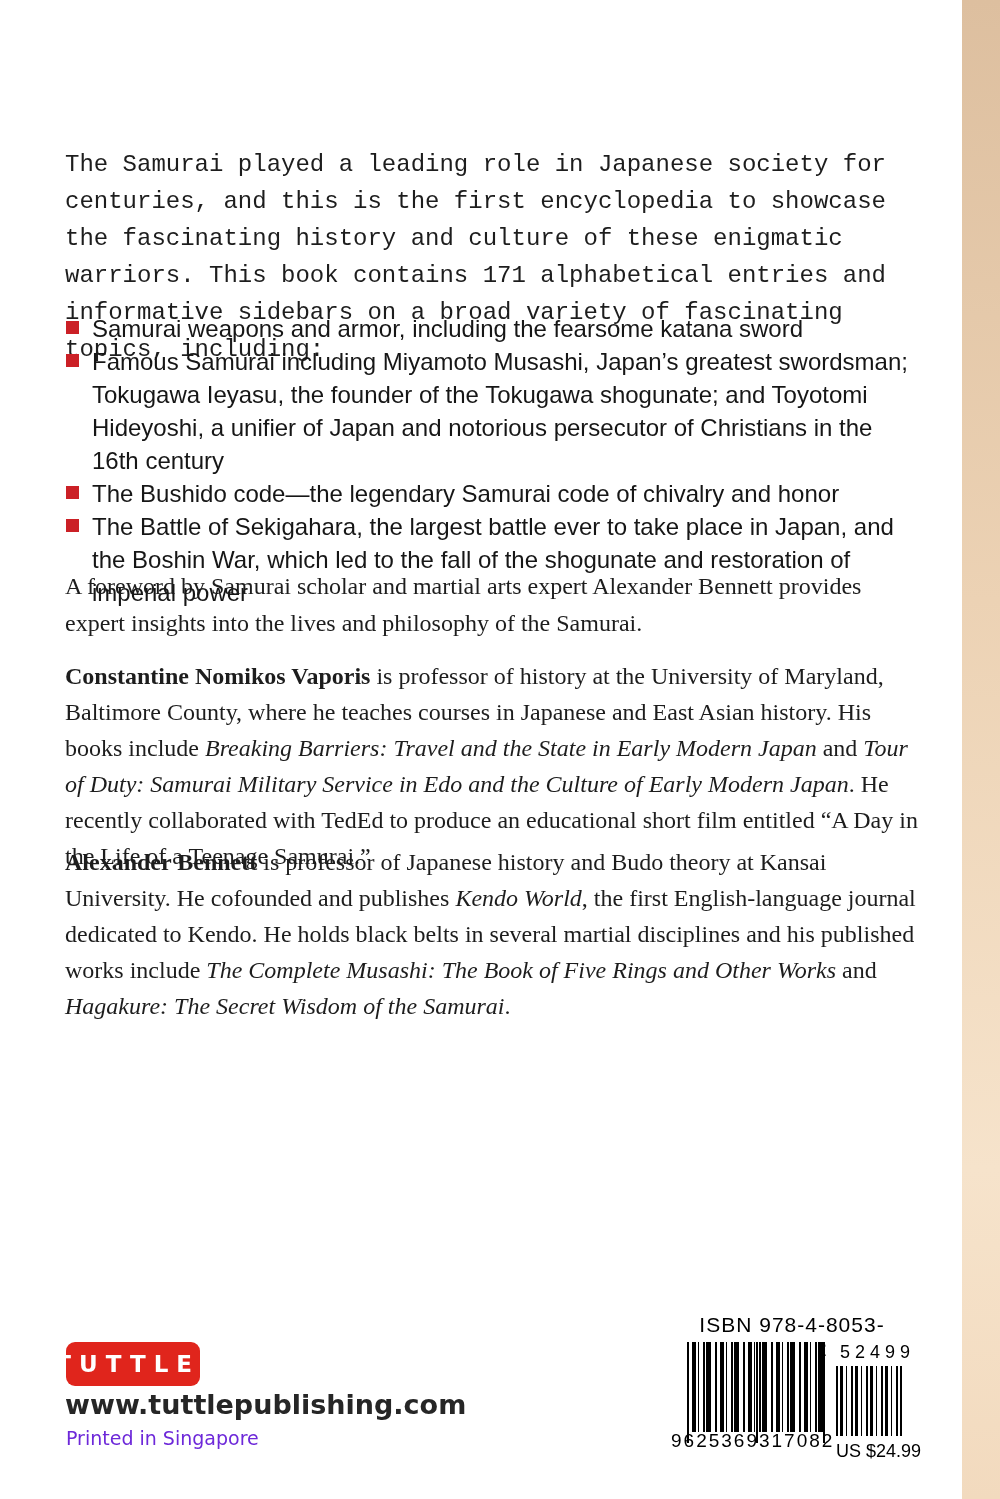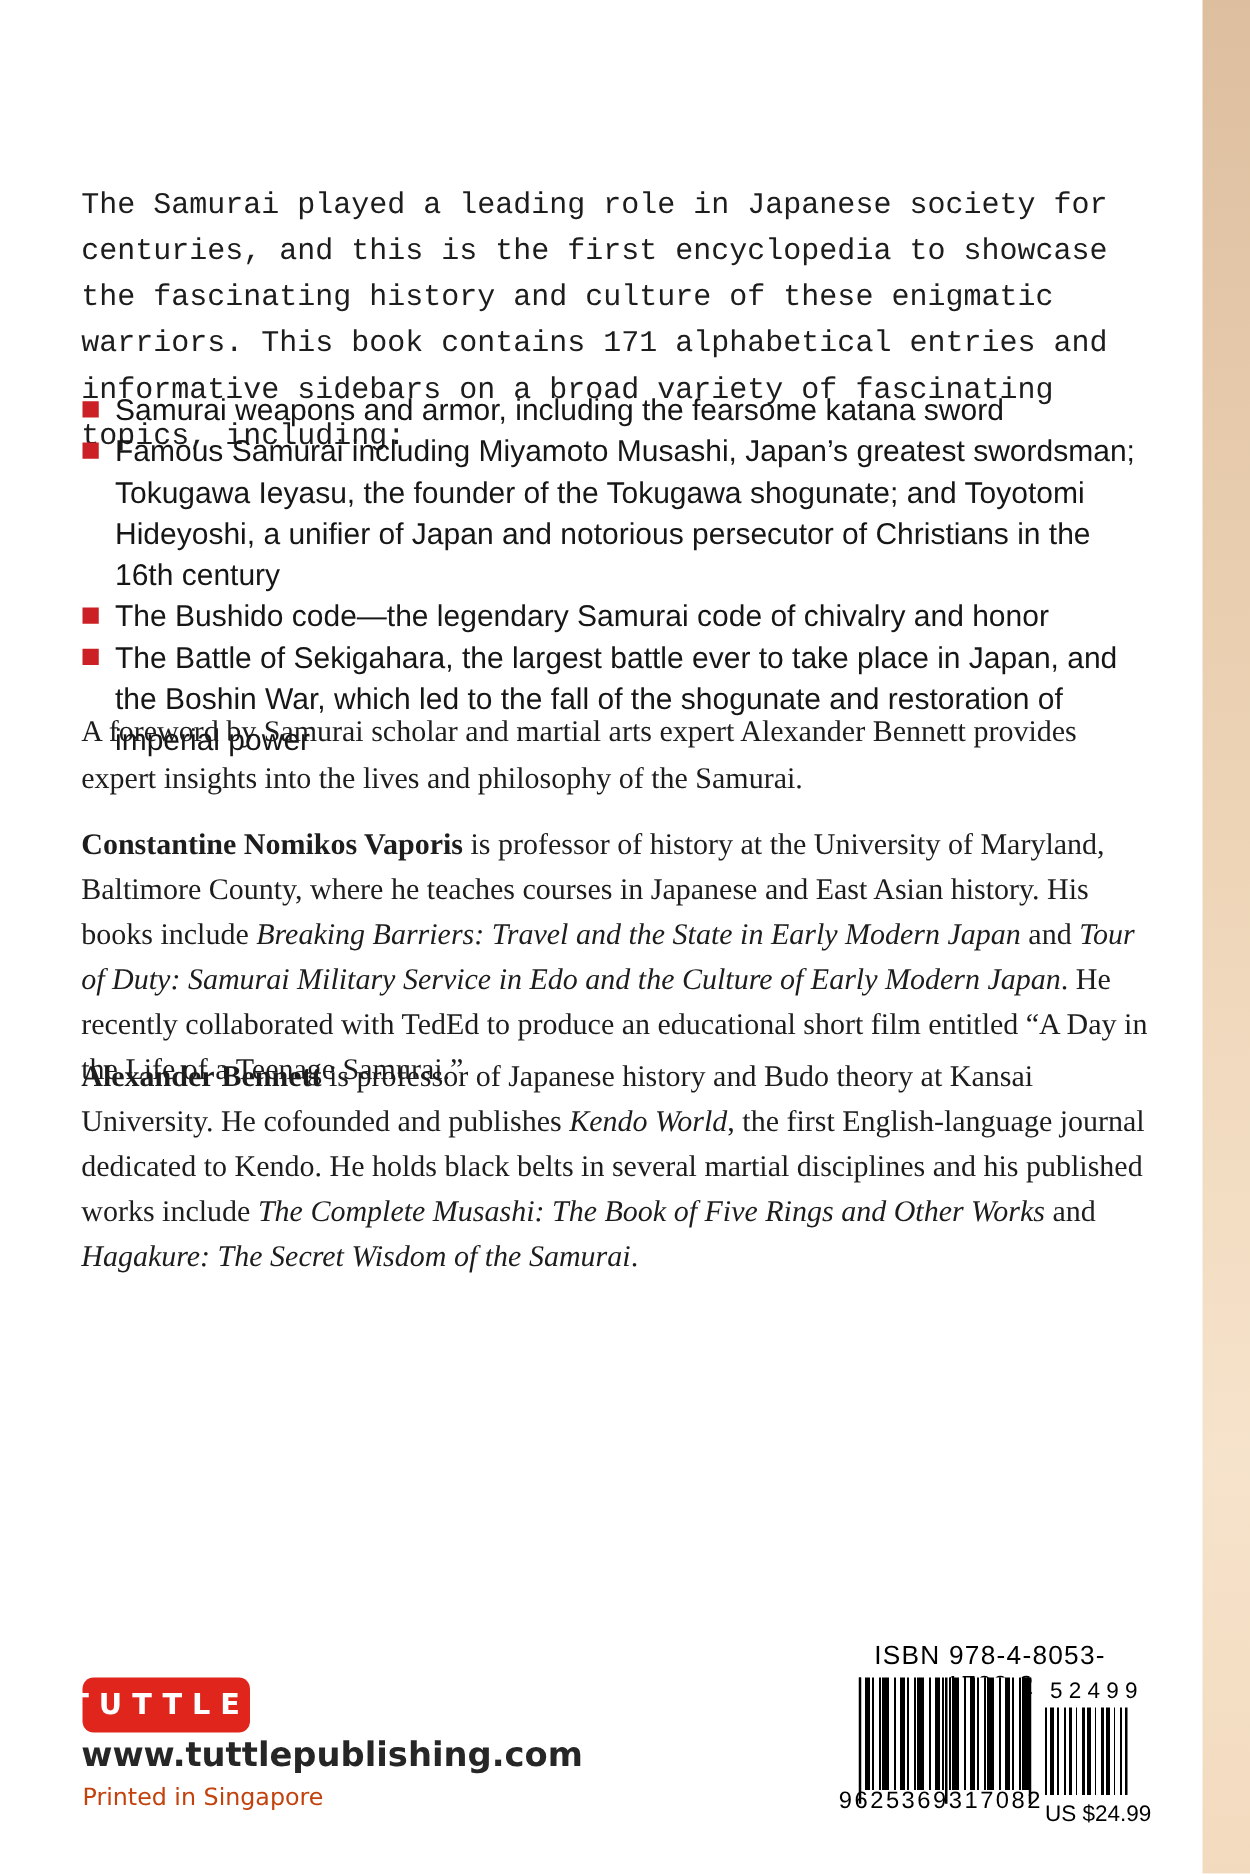--- a/index.html
+++ b/index.html
@@ -17,21 +17,21 @@
   .bio1{top:658px;}
   .bio2{top:844px;}
   .b{font-weight:700;}
   .i{font-style:italic;}
   .logo{position:absolute;left:66px;top:1342px;width:134px;height:44px;border-radius:9px;
     background:var(--logo-red,#e0251c);display:flex;align-items:center;justify-content:flex-end;}
   .logo span{color:#ffffff;font-family:"DejaVu Sans",sans-serif;font-weight:700;font-size:23px;
     letter-spacing:8px;padding-left:8px;}
   .website{position:absolute;left:65px;top:1389px;font-family:"DejaVu Sans",sans-serif;font-weight:700;
     font-size:27px;color:#262626;}
-  .printed{position:absolute;left:66px;top:1427px;font-family:"DejaVu Sans",sans-serif;font-size:19px;color:#c2410c;}
+  .printed{position:absolute;left:66px;top:1427px;font-family:"DejaVu Sans",sans-serif;font-size:19px;color:#6d28d9;}
   .isbn{position:absolute;left:680px;top:1313px;width:224px;text-align:center;
     font-family:"Liberation Sans",sans-serif;font-size:21px;letter-spacing:1px;color:#000;}
   .ean{position:absolute;left:687px;top:1342px;width:138px;}
   .ean-bars{position:relative;height:90px;
     background:repeating-linear-gradient(90deg,#000 0 2px,#fff 2px 5px,#000 5px 9px,#fff 9px 11px,#000 11px 12px,#fff 12px 16px,#000 16px 18px,#fff 18px 19px,#000 19px 24px,#fff 24px 28px);}
   .guard{position:absolute;top:0;width:2px;height:101px;background:#000;}
   .g1{left:0;}.g2{left:50%;}.g3{right:0;}
   .ean-digits{position:absolute;left:-16px;top:88px;width:156px;display:flex;justify-content:space-between;
     font-family:"Liberation Sans",sans-serif;font-size:19px;letter-spacing:2px;color:#000;}
   .addon{position:absolute;left:836px;top:1342px;width:66px;font-family:"Liberation Sans",sans-serif;color:#000;}

